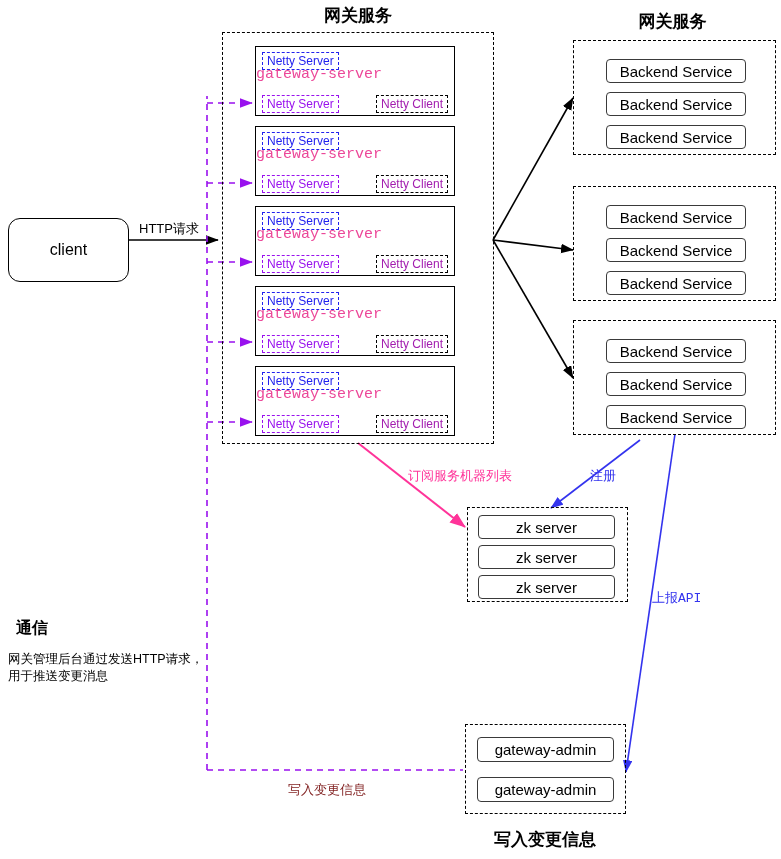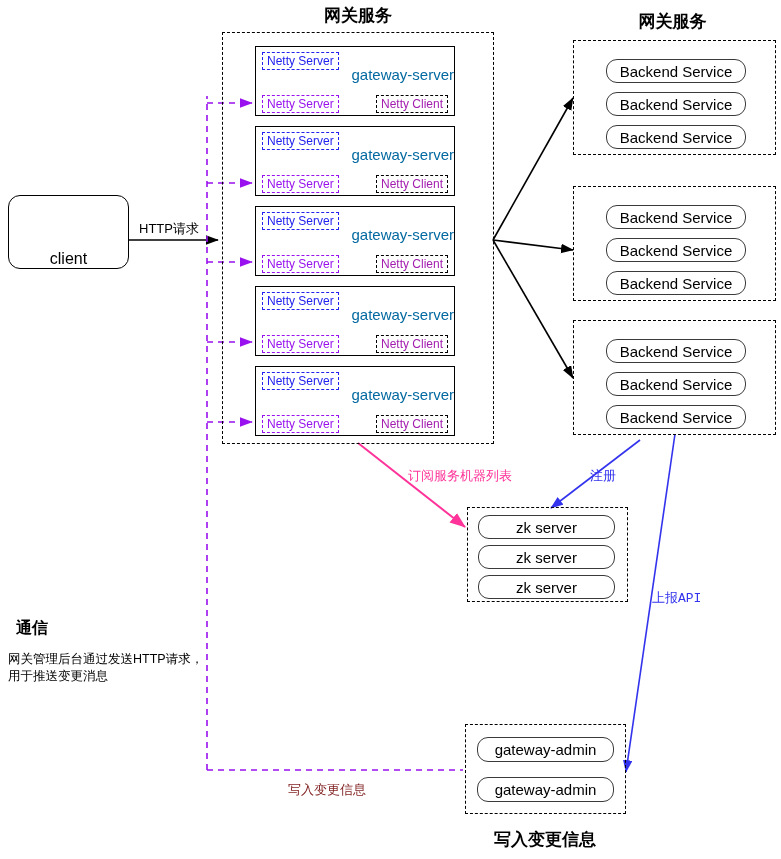--- a/index.html
+++ b/index.html
@@ -28,34 +28,34 @@
     position:absolute;border:1.6px solid #000;border-radius:12px;
     box-sizing:border-box;display:flex;align-items:center;justify-content:center;
     font-size:16px;background:#fff;
   }
 
   
   .gw-card{
     position:absolute;border:1.6px solid #000;box-sizing:border-box;background:#fff;
   }
   .gw-title{
-    position:absolute;left:0;right:0;top:19px;text-align:right;
-    font-size:15px;color:#0369a1;
+    position:absolute;left:0;right:0;top:19px;text-align:left;
+    font-size:15px;color:#ec4899;font-family:Liberation Mono, monospace;
   }
   .tag{
     position:absolute;box-sizing:border-box;font-size:12px;
     padding:1px 4px;white-space:nowrap;line-height:14px;background:#fff;
   }
   .tag-ns-blue{border:1.4px dashed #2222ee;color:#2222ee;}
   .tag-ns-purple{border:1.4px dashed #9911ee;color:#9911ee;}
   .tag-nc-black{border:1.4px dashed #000000;color:#a21caf;}
 
   
   .pill{
-    position:absolute;border:1.6px solid #3a3a3a;border-radius:11px;
+    position:absolute;border:1.6px solid #3a3a3a;border-radius:4px;
     box-sizing:border-box;background:#fff;display:flex;align-items:center;
     justify-content:center;font-size:15px;color:#000;white-space:nowrap;
   }
 
   
   .edge-label{position:absolute;font-size:13px;white-space:nowrap;}
   .lbl-black{color:#000;}
   .lbl-pink{color:#ff3399;}
   .lbl-blue{color:#3333ee;}
   .lbl-purple{color:#7f1d1d;}
@@ -116,21 +116,21 @@
 
     <g>
       <line x1="675" y1="434" x2="626" y2="772" stroke="#3333ee" stroke-width="1.6" marker-end="url(#ah-blue)"></line>
     </g>
   </svg>
 
   <div class="group-title" style="left:222px;top:4px;width:272px;">网关服务</div>
   <div class="group-title" style="left:570px;top:10px;width:205px;">网关服务</div>
   <div class="group-title" style="left:465px;top:828px;width:160px;">写入变更信息</div>
 
-  <div class="client-box" style="left:8px;top:195px;width:121px;height:74px;align-items:flex-end;">
+  <div class="client-box" style="left:8px;top:218px;width:121px;height:64px;">
     <span>client</span>
   </div>
 
   <div class="dashed-box" style="left:222px;top:32px;width:272px;height:412px;"></div>
 
   <div class="gw-card" style="left:255px;top:46px;width:200px;height:70px;">
     <span class="tag tag-ns-blue" style="left:6px;top:5px;">Netty Server</span>
     <div class="gw-title">gateway-server</div>
     <span class="tag tag-ns-purple" style="left:6px;top:48px;">Netty Server</span>
     <span class="tag tag-nc-black" style="right:6px;top:48px;">Netty Client</span>

